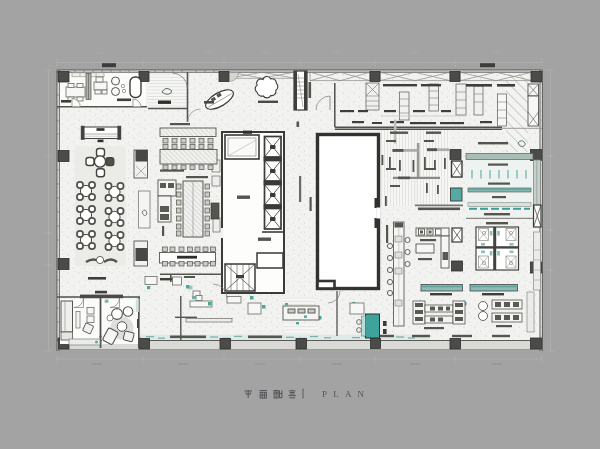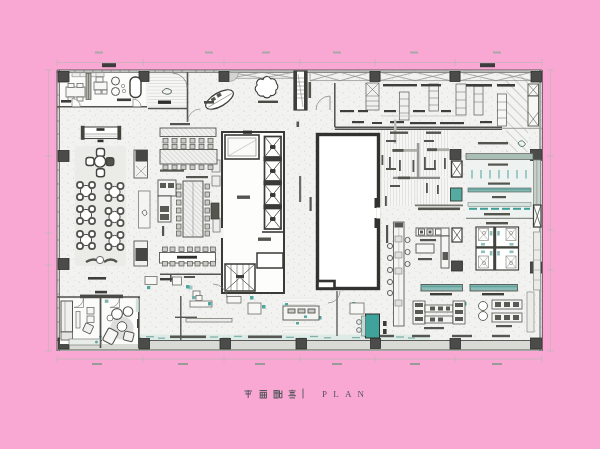--- a/index.html
+++ b/index.html
@@ -1,16 +1,16 @@
 <!DOCTYPE html>
 <html><head>
 <meta charset="utf-8">
 <style>
 html,body{margin:0;padding:0;background:#ffffff;}
-#stage{position:relative;width:600px;height:449px;background:#f9a8d4;overflow:hidden;font-family:"Liberation Sans",sans-serif;}
+#stage{position:relative;width:600px;height:449px;background:#a3a3a3;overflow:hidden;font-family:"Liberation Sans",sans-serif;}
 svg{position:absolute;left:0;top:0;}
 </style>
 </head>
 <body>
 
 <div id="stage">
 <svg width="600" height="449" viewBox="0 0 600 449">
 <defs>
 <pattern id="spk" width="11" height="9" patternUnits="userSpaceOnUse">
   <rect width="11" height="9" fill="#f2f2f1"></rect>

